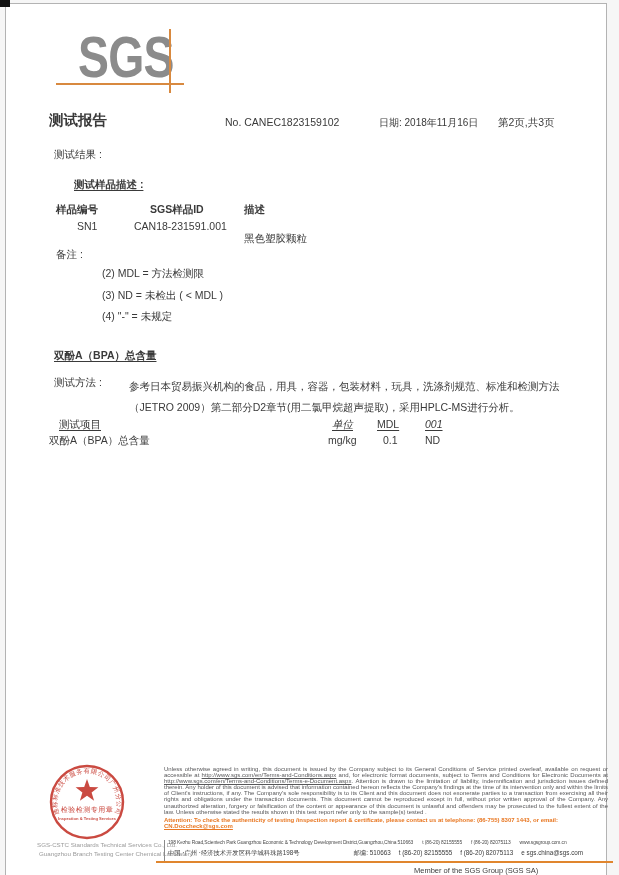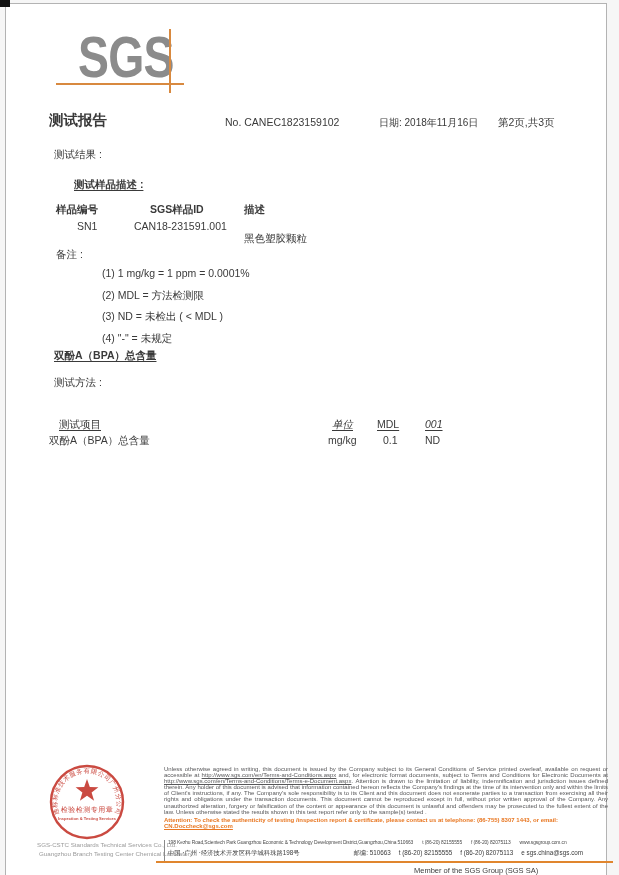--- a/index.html
+++ b/index.html
@@ -94,28 +94,28 @@
 
   <div class="abs body-txt b sh-col1">样品编号</div>
   <div class="abs body-txt b sh-col2">SGS样品ID</div>
   <div class="abs body-txt b sh-col3">描述</div>
   <div class="abs body-txt sr-col1">SN1</div>
   <div class="abs body-txt sr-col2">CAN18-231591.001</div>
   <div class="abs body-txt sr-col3">黑色塑胶颗粒</div>
 
   <div class="abs body-txt notes-label">备注 :</div>
   <div class="abs notes-list">
-    <div>(1) 1 mg/kg = 1 ppm = 0.0001%</div>
     <div>(2) MDL = 方法检测限</div>
     <div>(3) ND = 未检出 ( &lt; MDL )</div>
     <div>(4) "-" = 未规定</div>
   </div>
 
   <div class="abs body-txt b u bpa-heading">双酚A（BPA）总含量</div>
   <div class="abs body-txt method-label">测试方法 :</div>
+  <div class="abs method-text">参考日本贸易振兴机构的食品，用具，容器，包装材料，玩具，洗涤剂规范、标准和检测方法（JETRO 2009）第二部分D2章节(用二氯甲烷超声提取)，采用HPLC-MS进行分析。</div>
 
   <div class="abs body-txt u rt-h-item">测试项目</div>
   <div class="abs body-txt u i rt-h-unit">单位</div>
   <div class="abs body-txt u rt-h-mdl">MDL</div>
   <div class="abs body-txt u i rt-h-001">001</div>
   <div class="abs body-txt rt-r-item">双酚A（BPA）总含量</div>
   <div class="abs body-txt rt-r-unit">mg/kg</div>
   <div class="abs body-txt rt-r-mdl">0.1</div>
   <div class="abs body-txt rt-r-001">ND</div>
 

